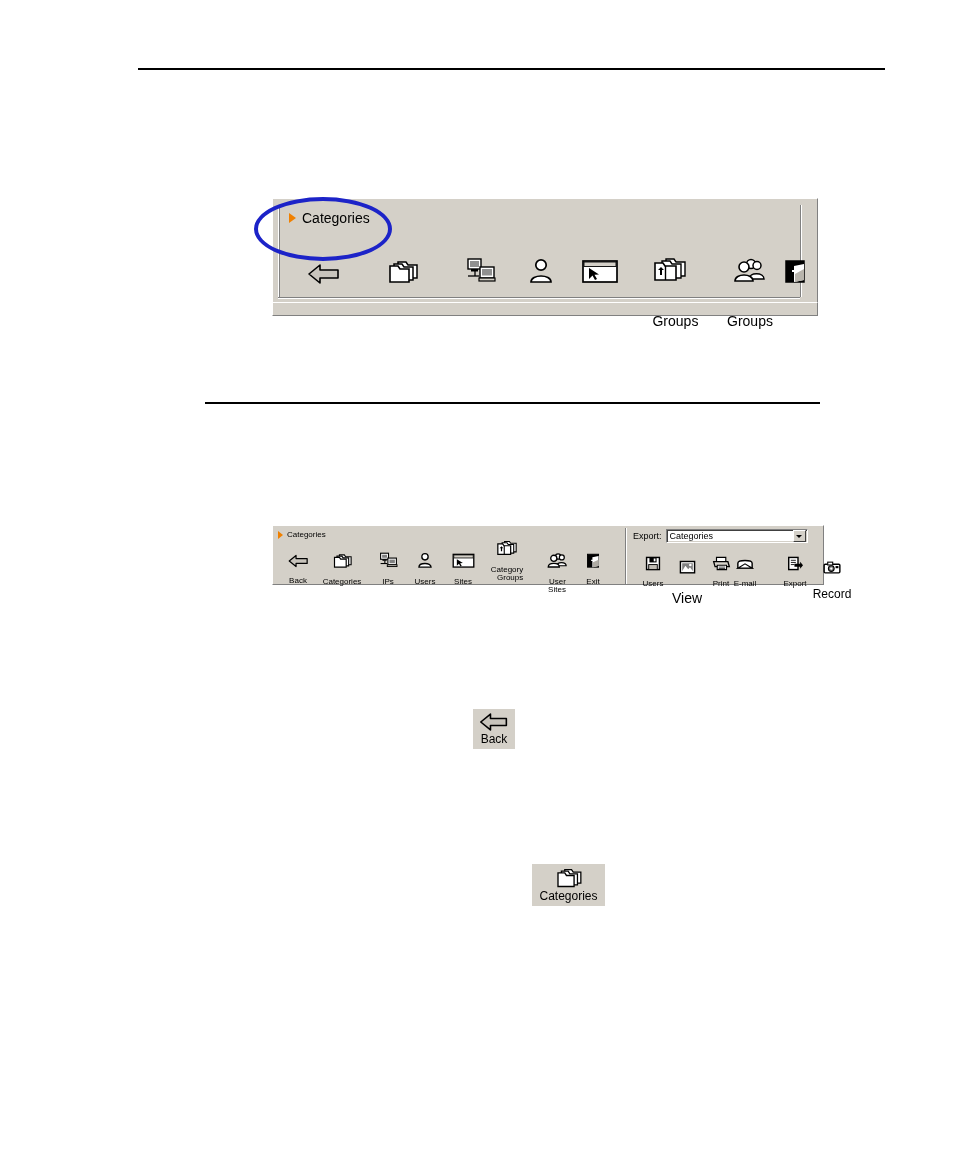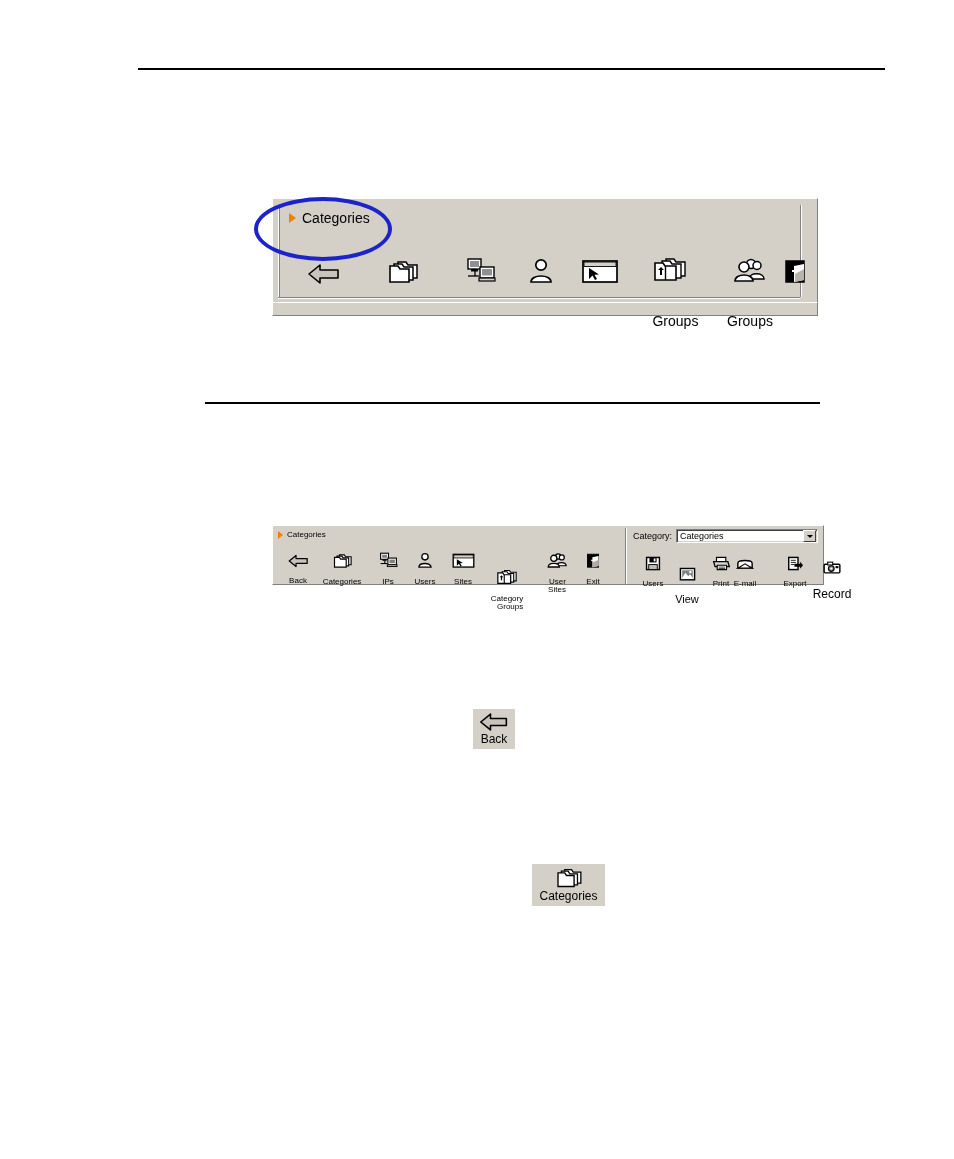--- a/index.html
+++ b/index.html
@@ -340,21 +340,21 @@
     <span class="ico">
       <svg width="23" height="16" viewBox="0 0 38 26">
         <rect x="2" y="2" width="34" height="21" fill="#fff" stroke="#000" stroke-width="2.2"></rect>
         <rect x="3" y="3" width="32" height="5" fill="#d4d0c8" stroke="#000" stroke-width="1.3"></rect>
         <path d="M8 10 L8 21 L11.5 17.5 L14 22 L16 21 L13.5 16.8 L18 16.5 Z" fill="#000"></path>
       </svg>
     </span>
     <span class="lab">Sites</span>
   </div>
 
-  <div class="tbtn" style="left:206px; top:35px; width:56px; font-size:8px;">
+  <div class="tbtn" style="left:206px; top:6px; width:56px; font-size:8px;">
     <span class="ico">
       <svg width="22" height="17" viewBox="0 0 36 27">
         <path d="M14 2 L22 2 L24 5 L33 5 L33 19 L14 19 Z" fill="#fff" stroke="#000" stroke-width="1.8"></path>
         <path d="M10 4 L18 4 L20 7 L29 7 L29 21 L10 21 Z" fill="#fff" stroke="#000" stroke-width="1.8"></path>
         <path d="M3 6 L11 6 L13 9 L24 9 L24 23 L3 23 Z" fill="#fff" stroke="#000" stroke-width="2"></path>
         <line x1="13.5" y1="9" x2="13.5" y2="23" stroke="#000" stroke-width="1.8"></line>
         <path d="M8 18 L8 13 L6 13 L9 10 L12 13 L10 13 L10 18 Z" fill="#000"></path>
       </svg>
     </span>
     <span class="lab">Category
@@ -381,42 +381,42 @@
         <rect x="4" y="2" width="18" height="21" fill="#000" stroke="#000" stroke-width="1.5"></rect>
         <path d="M22 5 L22 21 L12 23 L12 7 Z" fill="#ffffff"></path>
         <path d="M10 12 L16 12 M14 9 L17.5 12.5 L14 16" stroke="#ffffff" stroke-width="2" fill="none"></path>
         <path d="M22 11 L22 21 L13 23 L13 15 Z" fill="#b0aca4"></path>
       </svg>
     </span>
     <span class="lab">Exit</span>
   </div>
 
   <div class="combo-wrap" style="left:360px; top:3px;">
-    <span class="combo-label" style="font-size:9px;">Category:</span>
+    <span class="combo-label" style="font-size:9px;">Export:</span>
     <span class="combo" style="width:142px; height:14px; font-size:9px;">
       <span class="val">Categories</span>
       <span class="arrow-btn" style="width:13px; height:12px; margin-right:1px;">
         <span class="arrow-glyph" style="border-left-width:3px;border-right-width:3px;border-top-width:3px;"></span>
       </span>
     </span>
   </div>
 
   <div class="tbtn" style="left:362px; top:22px; width:36px; font-size:8px;">
     <span class="ico">
       <svg width="16" height="15" viewBox="0 0 22 21">
         <rect x="2" y="2" width="18" height="17" fill="#fff" stroke="#000" stroke-width="2"></rect>
         <rect x="6" y="2" width="10" height="7" fill="#000"></rect>
         <rect x="12" y="3.5" width="2.5" height="4" fill="#fff"></rect>
         <rect x="5" y="12" width="12" height="7" fill="#c0bcb4" stroke="#000" stroke-width="1.3"></rect>
       </svg>
     </span>
     <span class="lab">Users</span>
   </div>
 
-  <div class="tbtn" style="left:396px; top:30px; width:36px; font-size:11px;">
+  <div class="tbtn" style="left:396px; top:20px; width:36px; font-size:14px;">
     <span class="ico">
       <svg width="17" height="15" viewBox="0 0 24 21">
         <rect x="2" y="2" width="20" height="16" fill="#fff" stroke="#000" stroke-width="2"></rect>
         <rect x="4.5" y="4.5" width="15" height="11" fill="#808080"></rect>
         <path d="M4.5 15.5 L9 8 L13 13 L15.5 10 L19.5 15.5 Z" fill="#fff"></path>
         <circle cx="16" cy="7" r="1.8" fill="#fff"></circle>
       </svg>
     </span>
     <span class="lab">View</span>
   </div>

